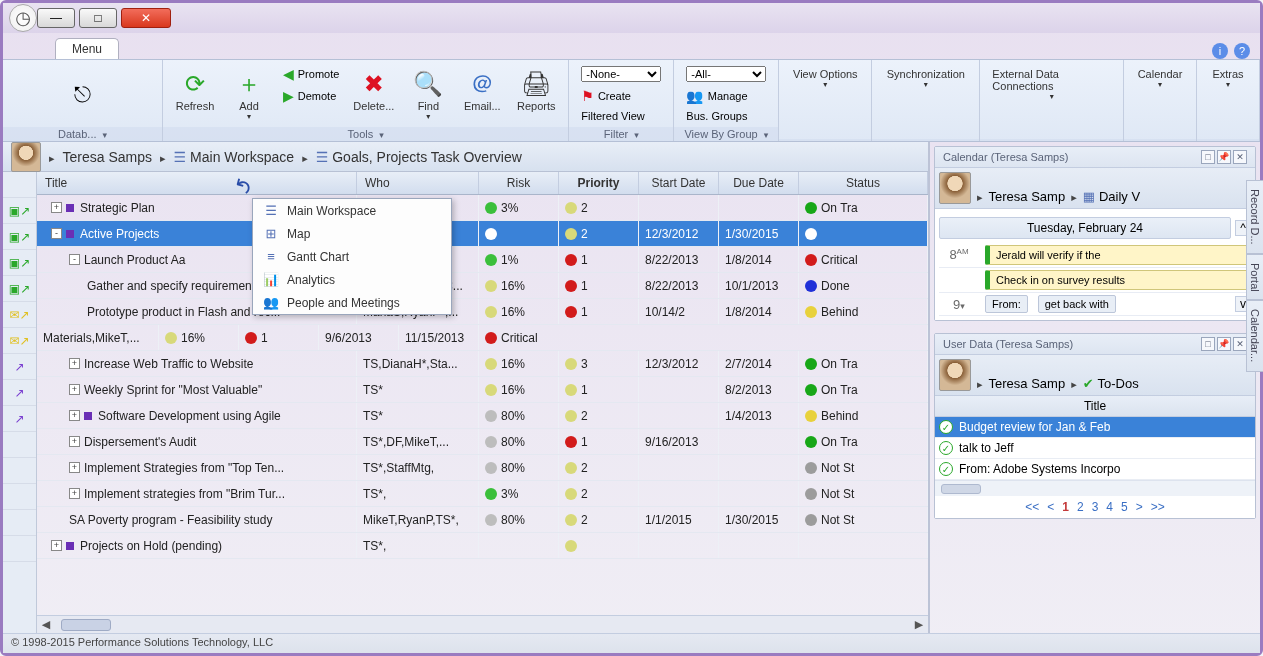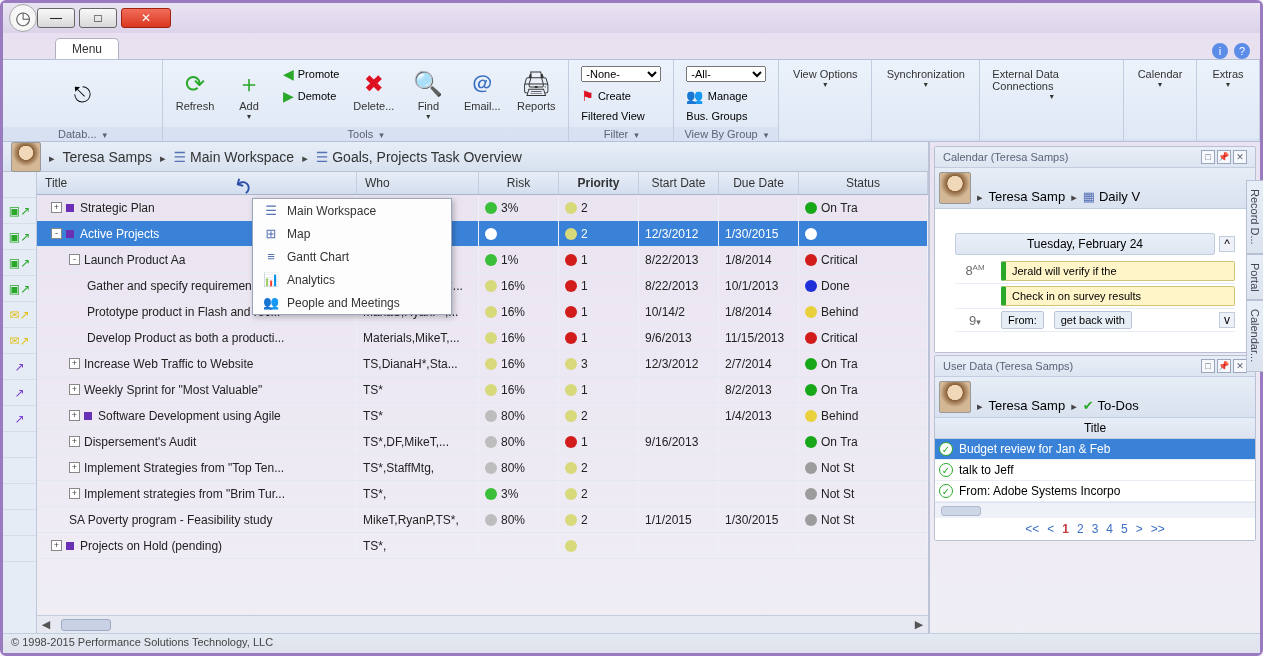--- a/index.html
+++ b/index.html
@@ -25,21 +25,21 @@
 .rbtn { display:flex; flex-direction:column; align-items:center; justify-content:flex-start; min-width:52px; padding:4px 6px; font-size:11px; color:#333; border-radius:3px; cursor:pointer; }
 .rbtn .ico { width:32px;height:32px;display:flex;align-items:center;justify-content:center;font-size:24px; }
 .rbtn-sm { display:flex; align-items:center; gap:4px; font-size:11px; padding:2px 6px; cursor:pointer; border-radius:3px; }
 .rbtn-sm .ico { font-size:14px; }
 .ribbon-group-label { text-align:center; font-size:11px; color:#5a6378; padding:1px 0; background:rgba(208,218,237,.5); margin:2px -6px -2px; display:flex;align-items:center;justify-content:center;gap:4px;}
 .ribbon-group-label .drop::after{content:"\25BE";font-size:9px;color:#5a6378;margin-left:2px;}
 .stacked { display:flex; flex-direction:column; gap:2px; }
 
 .content { flex: 1; display: flex; min-height:0; }
 .main { flex: 1; display: flex; flex-direction:column; border-right: 2px solid #bcc3d6; min-width:0;}
-.right-panels { width: 330px; display:flex; flex-direction:column; gap:2px; padding:4px; }
+.right-panels { width: 330px; display:flex; flex-direction:column; gap:12px; padding:4px; }
 
 .breadcrumb { height: 30px; display:flex; align-items:center; gap:6px; padding:0 8px; background: linear-gradient(#e8eef7,#d7e1ef); border-bottom:1px solid #b8c1d4;}
 .bc-item { font-size:14px; color:#333; display:flex;align-items:center;gap:4px; }
 .bc-sep::before { content:"\25B8"; font-size:11px; color:#444; padding:0 2px;}
 .avatar { width:30px;height:30px;background:#d4b896;border:1px solid #999;border-radius:2px; background-image: radial-gradient(circle at 50% 35%, #f0d8b8 30%, #8a6038 32%, #d4b896 60%); }
 
 .grid-area { flex:1; display:flex; min-height:0;}
 .indicator-col { width:34px; background:#e6ecf5; border-right:1px solid #c0c9da; display:flex;flex-direction:column;}
 .ind-cell { height:26px; border-bottom:1px solid #d6dce8; display:flex;align-items:center;justify-content:center;font-size:12px;}
 .grid { flex:1; display:flex;flex-direction:column; min-width:0;position:relative;}
@@ -70,21 +70,21 @@
 .scroll-h { height:18px; background:#e6e9f2; border-top:1px solid #c3cde0; display:flex;align-items:center;}
 .scroll-h .thumb{height:12px;background:#c9d2e5;border:1px solid #9fabc5;border-radius:3px;flex:0 0 50px;margin-left:6px;}
 .scroll-h .track{flex:1;}
 .scroll-h .arrow{width:18px;text-align:center;font-size:11px;color:#555;}
 
 .panel { border:1px solid #b8c1d4; background:#eef2f8; border-radius:2px;}
 .panel-title { padding:3px 8px; font-size:11px; color:#5a6378; background:linear-gradient(#e8eef7,#dde5f1); border-bottom:1px solid #c3cde0; display:flex;align-items:center;}
 .panel-title .pbtns{margin-left:auto;display:flex;gap:2px;}
 .panel-title .pbtns span{width:14px;height:14px;border:1px solid #9aa6bc;background:#f6f8fc;font-size:9px;display:flex;align-items:center;justify-content:center;}
 .panel-bc { display:flex;align-items:flex-end;gap:4px;padding:4px;background:linear-gradient(#e7edf6,#d9e2ef);border-bottom:1px solid #c3cde0;font-size:13px;}
-.panel-body { padding:20px; font-size:12px; background:#fff;}
+.panel-body { padding:4px; font-size:12px; background:#fff;}
 .cal-date { text-align:center;background:linear-gradient(#eaf0f8,#dde6f2);padding:3px;border:1px solid #c3cde0;border-radius:2px;margin:4px 0;}
 .cal-hour { display:flex;align-items:center;gap:6px;border-bottom:1px solid #e8ecf4;padding:2px 0;}
 .cal-hour .hr{width:40px;text-align:center;font-size:13px;color:#6a6a6a;}
 .cal-hour .hr .sup{font-size:8px;vertical-align:super;}
 .appt { background:#fff5c8;border:1px solid #d0c67a;border-left:5px solid #2aa82a;padding:3px 6px;border-radius:2px;font-size:11px;flex:1;}
 .chip { background:#e8eef6;border:1px solid #bcc6d9;padding:2px 6px;border-radius:2px;font-size:11px;margin-right:4px;}
 
 .todo-item { display:flex;align-items:center;gap:6px;padding:3px 4px;border-bottom:1px solid #e9edf4;font-size:12px;}
 .todo-item.active { background:#3a82d8;color:#fff;}
 .todo-check { width:14px;height:14px;border:1.5px solid #2aa82a;border-radius:50%;display:inline-flex;align-items:center;justify-content:center;color:#2aa82a;font-size:10px;background:#fff;}
@@ -420,24 +420,20 @@
                   <span>1</span>
                 </div>
     <div class="cell sd">10/14/2</div>
     <div class="cell dd">1/8/2014</div>
     <div class="cell st">
                   <span class="dot" style="background:#e8d13c"></span>
                   <span>Behind</span>
                 </div>
               </div>
               <div class="row">
-    <div class="cell title">
-                  <span style="display:inline-block;width:44px"></span>
-                  <span>Develop Product as both a producti...</span>
-                </div>
     <div class="cell who">Materials,MikeT,...</div>
     <div class="cell risk">
                   <span class="dot" style="background:#d8d97a"></span>
                   <span>16%</span>
                 </div>
     <div class="cell pri">
                   <span class="dot" style="background:#d21b1b"></span>
                   <span>1</span>
                 </div>
     <div class="cell sd">9/6/2013</div>

